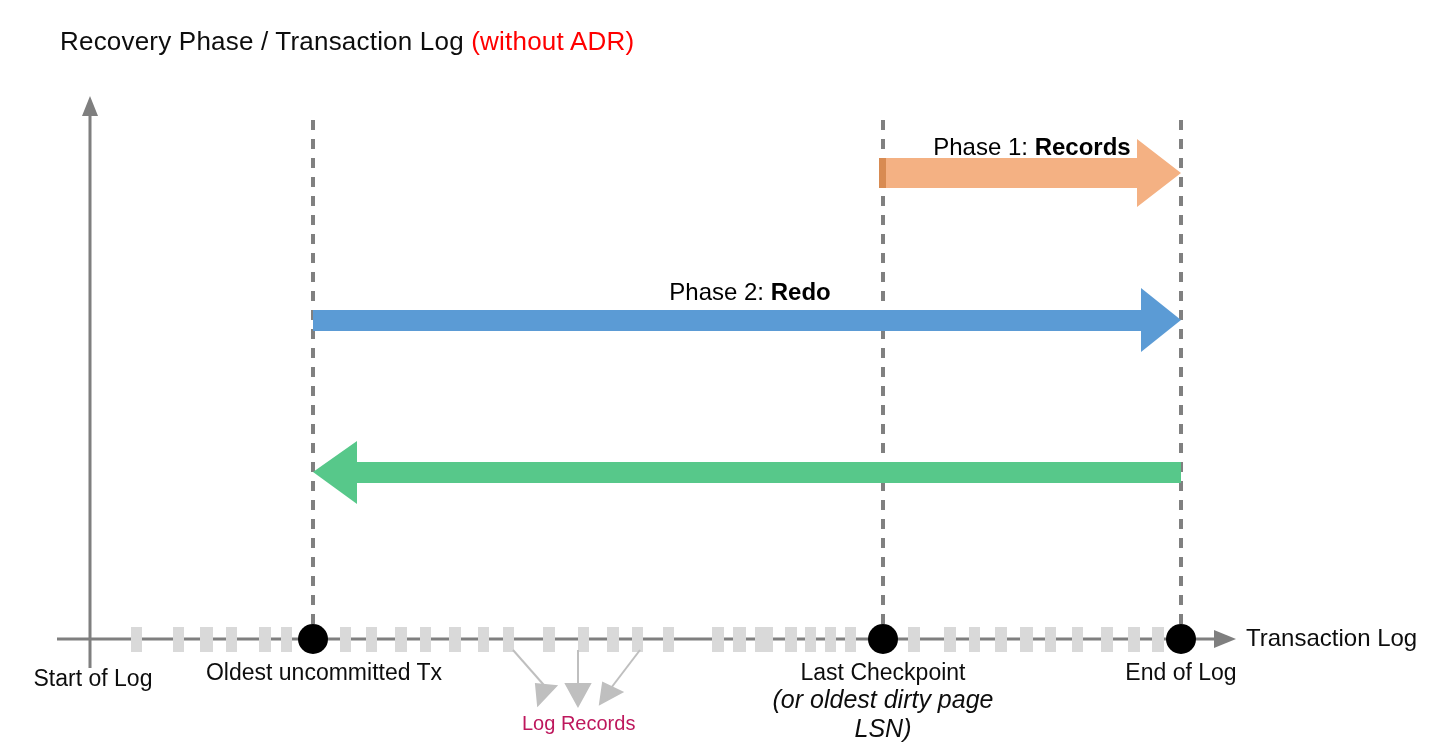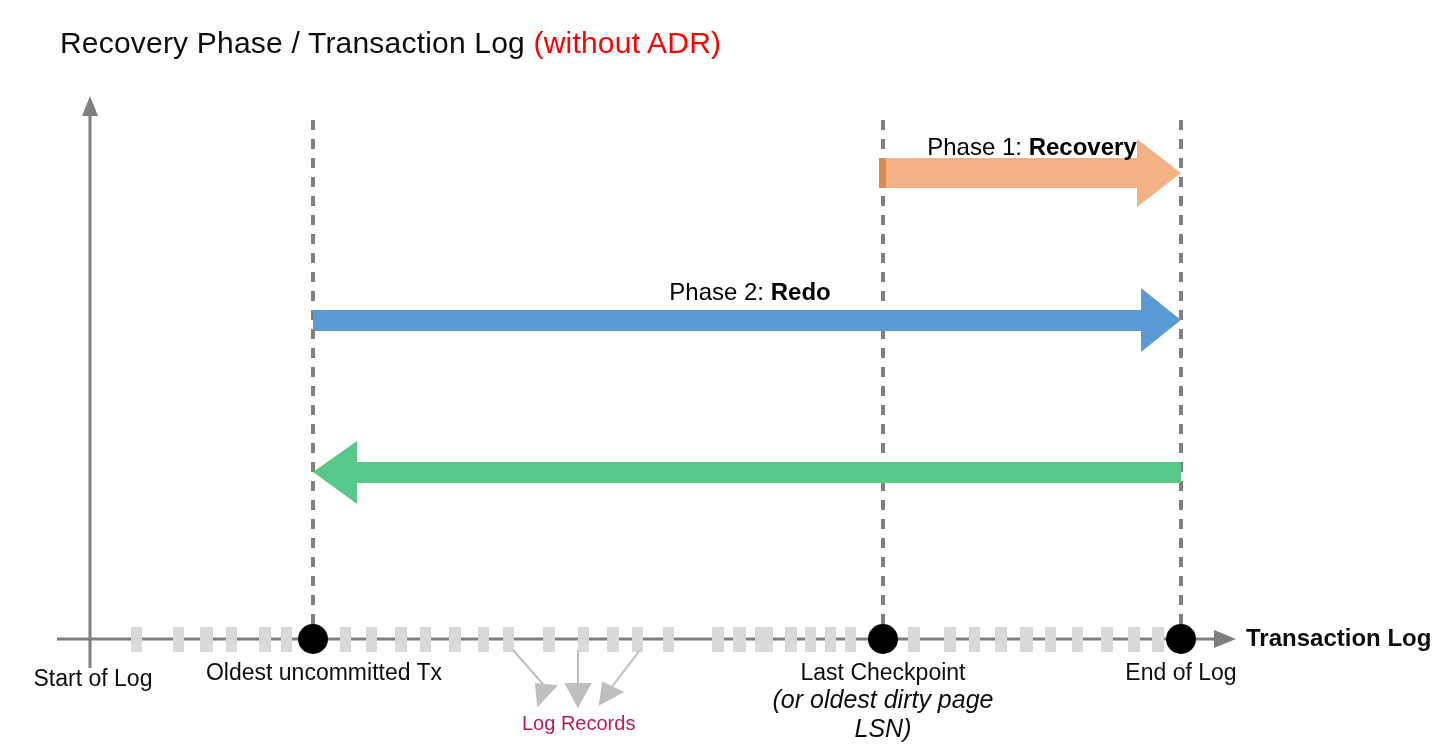--- a/index.html
+++ b/index.html
@@ -14,21 +14,21 @@
     position: relative;
     width: 1450px;
     height: 756px;
     background: #ffffff;
     overflow: hidden;
   }
   .title {
     position: absolute;
     left: 60px;
     top: 26px;
-    font-size: 30px;
+    font-size: 26px;
     color: #0d0d0d;
     letter-spacing: 0.2px;
     white-space: nowrap;
   }
   .title .red {
     color: #ff0000;
   }
   svg.layer {
     position: absolute;
     left: 0;
@@ -44,21 +44,20 @@
     text-align: center;
   }
   .phase-label b {
     font-weight: bold;
   }
   .axis-caption {
     position: absolute;
     font-size: 24px;
     color: #0d0d0d;
     white-space: nowrap;
-    font-weight: bold;
   }
   .tick-label {
     position: absolute;
     font-size: 23px;
     color: #0d0d0d;
     text-align: center;
     white-space: nowrap;
     line-height: 1.15;
   }
   .tick-label .sub {
@@ -162,21 +161,21 @@
       <polygon points="538,705 556,686 536,684"></polygon>
       <line x1="578" y1="650" x2="578" y2="692"></line>
       <polygon points="578,706 566,684 590,684"></polygon>
       <line x1="640" y1="650" x2="608" y2="692"></line>
       <polygon points="600,704 603,683 622,692"></polygon>
     </g>
 
   </svg>
 
   <div class="phase-label" style="left:883px; width:298px; top:133px;">
-    <span>Phase 1: </span><b>Recovery</b>
+    <span>Phase 1: </span><b>Records</b>
   </div>
 
   <div class="phase-label" style="left:500px; width:500px; top:278px;">
     <span>Phase 2: </span><b>Redo</b>
   </div>
 
 
   <div class="axis-caption" style="left:1246px; top:624px;">Transaction Log</div>
 
   <div class="tick-label" style="left:0px; width:186px; top:665px;">Start of Log</div>

